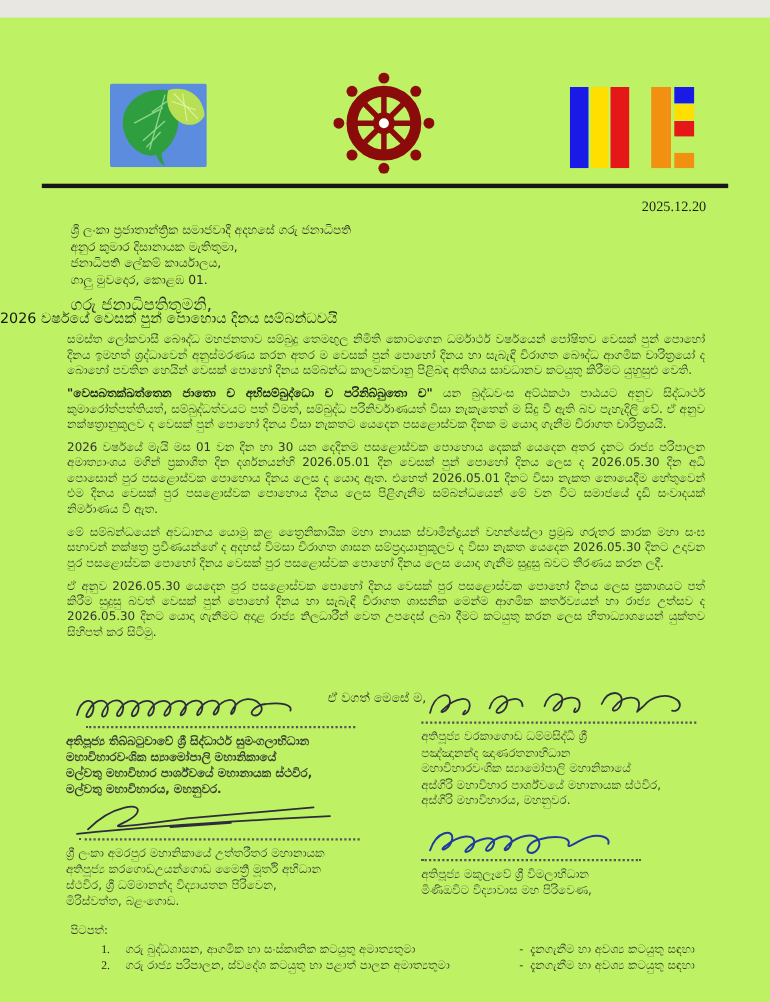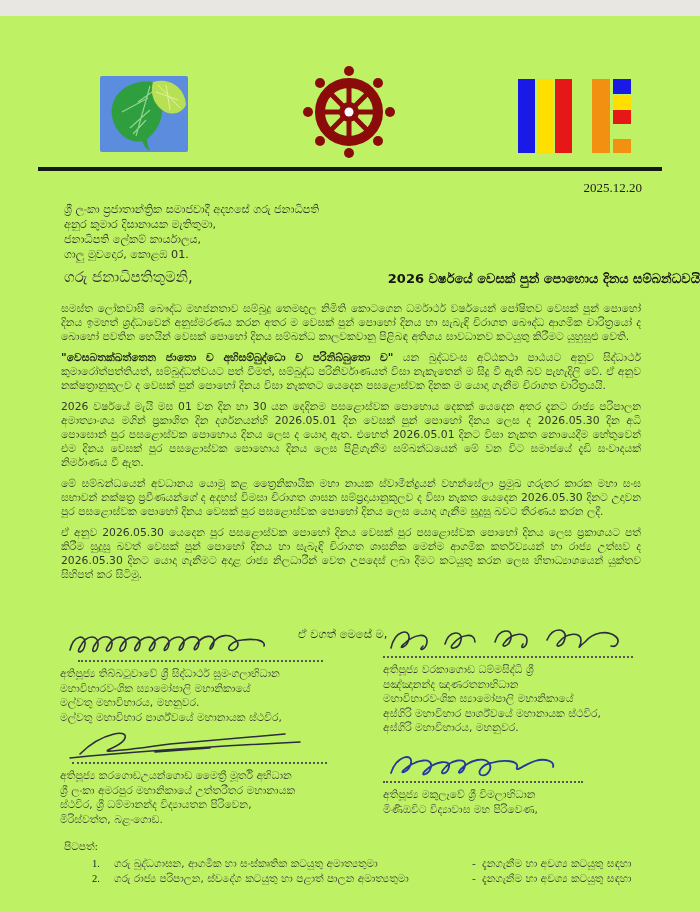--- a/index.html
+++ b/index.html
@@ -7,29 +7,29 @@
         font-family:"DejaVu Sans","Liberation Sans",sans-serif;color:#2e2e2e;overflow:hidden;}
   .emblem{position:absolute;}
   .emblem-leaf{left:100px;top:60px;}
   .emblem-wheel{left:303px;top:50px;}
   .emblem-flag{left:518px;top:63px;}
   .rule{position:absolute;left:38px;top:151px;width:624px;height:4px;background:#171717;}
   .date{position:absolute;top:164px;right:58px;font-family:"Liberation Serif",serif;
         font-size:13px;color:#1c1c1c;}
   .recipient{position:absolute;left:64px;top:186px;font-size:11.2px;line-height:15px;width:420px;}
   .salutation{position:absolute;left:64px;top:252px;font-size:15px;}
-  .subject{position:absolute;left:0;top:255px;width:100%;text-align:right;
-           font-weight:bold;font-size:13px;color:#151515;}
+  .subject{position:absolute;left:0;top:267px;width:100%;text-align:left;
+           font-weight:normal;font-size:13px;color:#151515;}
   .bodytext{position:absolute;left:61px;top:286px;width:580px;height:318px;overflow:hidden;
             font-size:10.8px;line-height:14px;text-align:justify;color:#343434;}
   .bodytext p{margin:0 0 7px 0;}
   .bodytext .lead{font-weight:bold;color:#1d1d1d;}
   .closing{position:absolute;left:298px;top:611px;font-size:11.5px;color:#2a2a2a;}
   .sigblock{position:absolute;font-size:10.8px;line-height:14.5px;color:#3a3a3a;}
-  .sig1{left:60px;top:612px;width:305px;}
+  .sig1{left:60px;top:612px;width:305px;font-weight:bold;}
   .sig2{left:383px;top:606px;width:300px;}
   .sig3{left:60px;top:710px;width:315px;}
   .sig4{left:383px;top:731px;width:300px;}
   .ink{display:block;}
   .dotline{border-bottom:2px dotted #555;margin:0 0 5px 0;}
   .sig1 .dotline{width:245px;margin-left:18px;}
   .sig2 .dotline{width:250px;}
   .sig3 .dotline{width:255px;margin-left:12px;}
   .sig4 .dotline{width:200px;}
   .sigline{white-space:nowrap;}
@@ -114,43 +114,43 @@
 
   <div class="closing">ඒ වගත් මෙසේ ම,</div>
 
   <div class="sigblock sig1">
     <svg class="ink" width="230" height="32" viewBox="0 0 230 32">
       <path d="M10,22 C14,6 26,6 25,16 C24,25 15,27 20,19 C27,5 39,7 38,17 C37,25 30,26 34,18 C41,5 53,7 52,16 C51,25 43,25 48,18 C55,6 67,7 66,16 C65,24 57,26 61,18 C68,6 81,7 80,16 C79,24 72,25 76,18 C83,6 96,7 95,16 C94,24 86,25 91,18 C98,6 110,7 109,16 C108,23 101,25 106,18 C113,6 125,7 124,15 C123,23 116,25 121,17 C128,6 140,7 139,15 C138,23 131,24 136,17 C143,6 155,6 154,14 C153,22 147,24 152,16 C159,5 171,6 176,12 C181,17 175,24 170,22 C166,20 172,13 182,12 C196,10 206,13 204,18" fill="none" stroke-width="1.6" stroke-linecap="round" stroke="#2c2c3e"></path>
     </svg>
     <div class="dotline"></div>
     <div class="sigline">අතිපූජ්‍ය තිබ්බටුවාවේ ශ්‍රී සිද්ධාර්ථ සුමංගලාභිධාන</div>
     <div class="sigline">මහාවිහාරවංශික ස්‍යාමෝපාලි මහානිකායේ</div>
+    <div class="sigline">මල්වතු මහාවිහාර පාර්ශ්වයේ මහානායක ස්ථවිර,</div>
     <div class="sigline">මල්වතු මහාවිහාරය, මහනුවර.</div>
-    <div class="sigline">මල්වතු මහාවිහාර පාර්ශ්වයේ මහානායක ස්ථවිර,</div>
   </div>
 
   <div class="sigblock sig2">
     <svg class="ink" width="250" height="34" viewBox="0 0 250 34">
       <path d="M8,26 C12,8 27,6 26,16 C25,26 13,28 21,22 C31,12 45,10 44,20 C43,28 34,30 40,24 M62,22 C66,8 80,8 78,18 C76,28 64,28 70,22 C78,12 92,10 92,20 M112,20 C116,6 130,6 128,16 C126,26 116,26 122,20 C130,10 144,10 144,18 C144,26 136,28 140,22 M164,18 C170,4 184,6 182,16 C180,26 170,26 176,20 C184,10 198,10 198,18 C198,26 192,28 202,20 C210,10 224,8 232,14 C238,18 234,26 228,24" fill="none" stroke-width="1.6" stroke-linecap="round" stroke="#2c2c3e"></path>
     </svg>
     <div class="dotline"></div>
     <div class="sigline">අතිපූජ්‍ය වරකාගොඩ ධම්මසිද්ධි ශ්‍රී</div>
     <div class="sigline">පඤ්ඤානන්ද ඤාණරතනාභිධාන</div>
     <div class="sigline">මහාවිහාරවංශික ස්‍යාමෝපාලි මහානිකායේ</div>
     <div class="sigline">අස්ගිරි මහාවිහාර පාර්ශ්වයේ මහානායක ස්ථවිර,</div>
     <div class="sigline">අස්ගිරි මහාවිහාරය, මහනුවර.</div>
   </div>
 
   <div class="sigblock sig3">
     <svg class="ink" width="255" height="36" viewBox="0 0 255 36">
       <path d="M20,28 C42,6 72,2 64,14 C58,22 38,26 52,25 C66,24 96,20 110,18 L225,8 M10,32 C70,26 160,20 240,16 M95,26 L150,22" fill="none" stroke-width="1.6" stroke-linecap="round" stroke="#2c2c3e"></path>
     </svg>
     <div class="dotline"></div>
+    <div class="sigline">ශ්‍රී ලංකා අමරපුර මහානිකායේ උත්තරීතර මහානායක</div>
     <div class="sigline">අතිපූජ්‍ය කරගොඩඋයන්ගොඩ මෛත්‍රී මූර්ති අභිධාන</div>
-    <div class="sigline">ශ්‍රී ලංකා අමරපුර මහානිකායේ උත්තරීතර මහානායක</div>
     <div class="sigline">ස්ථවිර, ශ්‍රී ධම්මානන්ද විද්‍යායතන පිරිවෙන,</div>
     <div class="sigline">මිරිස්වත්ත, බළංගොඩ.</div>
   </div>
 
   <div class="sigblock sig4">
     <svg class="ink" width="200" height="34" viewBox="0 0 200 34">
       <path d="M8,26 C14,8 30,6 28,16 C26,26 14,28 22,22 C34,12 50,10 48,20 C46,28 36,30 42,24 C52,14 68,12 66,20 C64,28 56,28 60,23 C68,12 84,10 82,19 C80,27 72,28 78,22 C88,12 102,10 106,16 C110,22 104,30 98,28 C94,26 98,18 108,16 C122,12 136,14 134,20 C132,26 140,18 152,14 C162,11 172,14 170,20" fill="none" stroke-width="1.8" stroke-linecap="round" stroke="#223a9e"></path>
     </svg>
     <div class="dotline"></div>
     <div class="sigline">අතිපූජ්‍ය මකුලෑවේ ශ්‍රී විමලාභිධාන</div>

